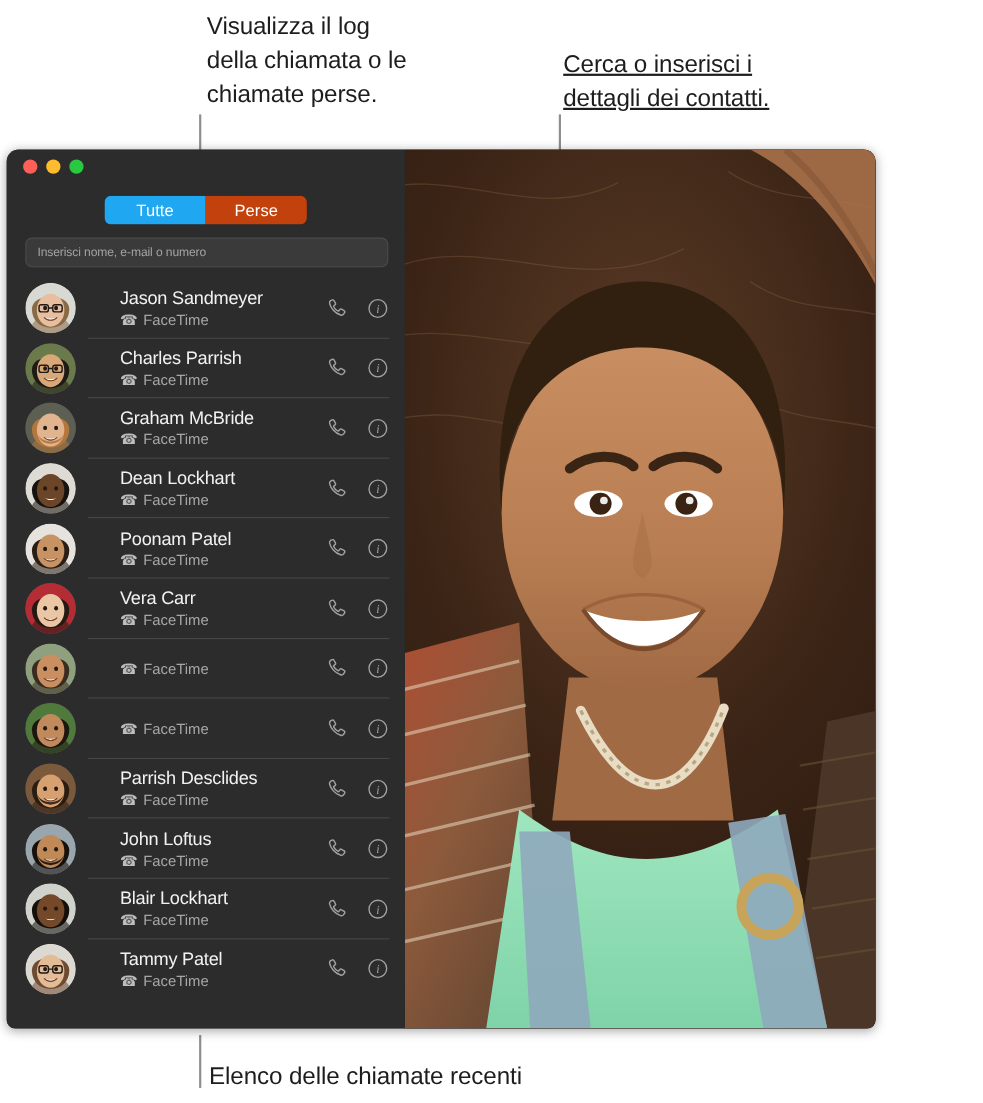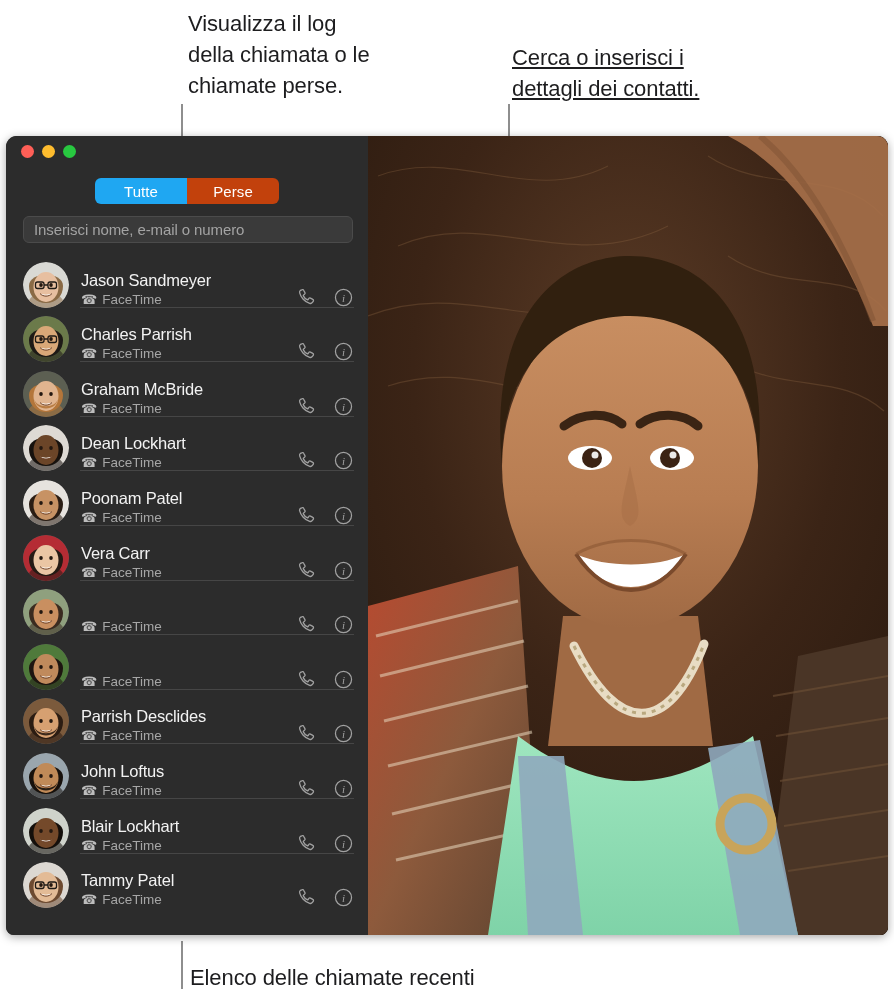--- a/index.html
+++ b/index.html
@@ -24,21 +24,21 @@
   #callout-log{ left:188px; top:8px; width:290px; }
   #callout-search{ left:512px; top:42px; width:300px;text-decoration:underline; }
   #callout-bottom{ left:190px; top:962px; width:500px; }
 
   .leader{ position:absolute; background:#8e8e8e; }
 
   
   .window{
     position:absolute;
     left:6px; top:136px;
-    width:882px; height:799px;
+    width:790px; height:799px;
     background:#2c2c2c;
     border-radius:11px 11px 8px 8px;
     overflow:hidden;
     box-shadow:0 2px 10px rgba(0,0,0,.35);
   }
 
   .sidebar{
     position:absolute;left:0;top:0;width:362px;height:100%;
     background:#2c2c2c;
     display:flex;flex-direction:column;
@@ -73,31 +73,32 @@
   .searchfield{
     height:27px;
     background:#3a3a3a;
     border:1px solid #4b4b4b;
     border-radius:6px;
     display:flex;align-items:center;
     padding:0 10px;
     box-sizing:border-box;
   }
   .searchfield .ph{
-    color:#a3a3a3;font-size:15px;letter-spacing:-.1px;
+    color:#a3a3a3;font-size:11px;letter-spacing:-.1px;
   }
 
   
   .list{margin-top:10px;flex:1;overflow:hidden;}
   .row{
     height:54.6px;
-    display:flex;align-items:flex-end;
+    display:flex;align-items:center;
     padding-left:17px;padding-right:14px;
     position:relative;
     box-sizing:border-box;
+    gap:28px;
   }
   .row::after{
     content:"";position:absolute;left:74px;right:14px;bottom:0;height:1px;
     background:#464646;
   }
   .row:last-child::after{display:none;}
 
   .avatar{
     width:46px;height:46px;border-radius:50%;
     flex:none;overflow:hidden;position:relative;

